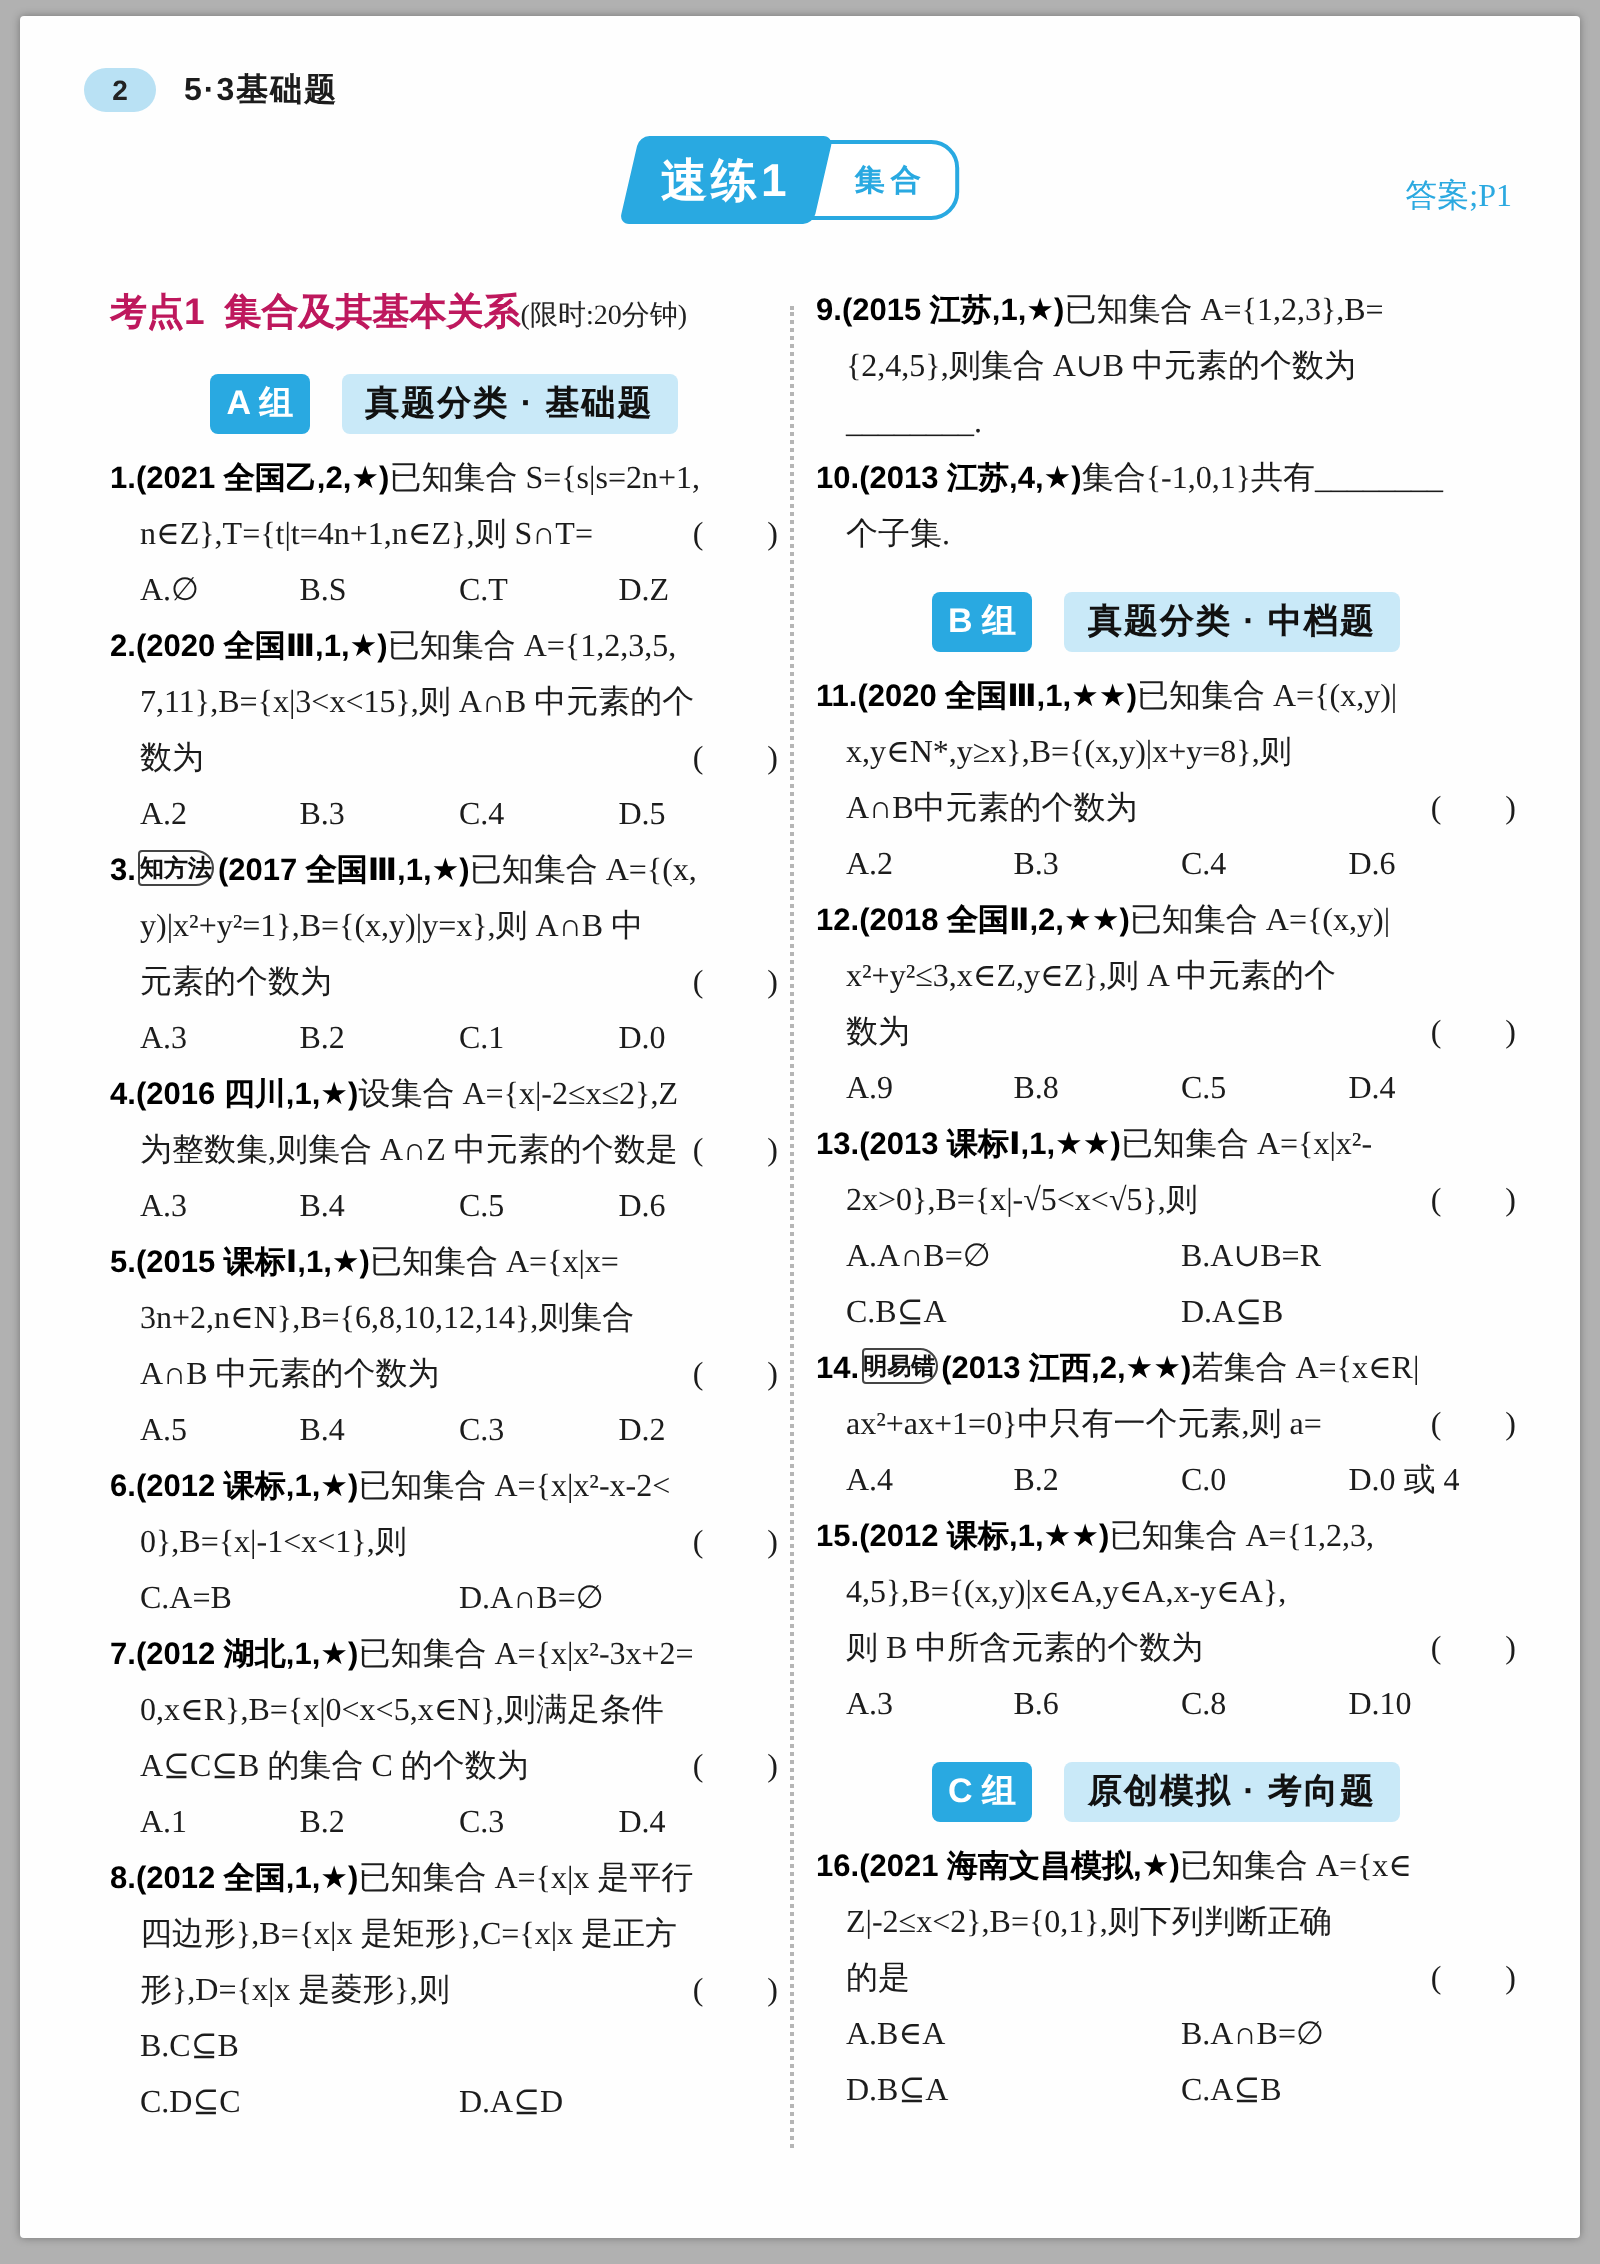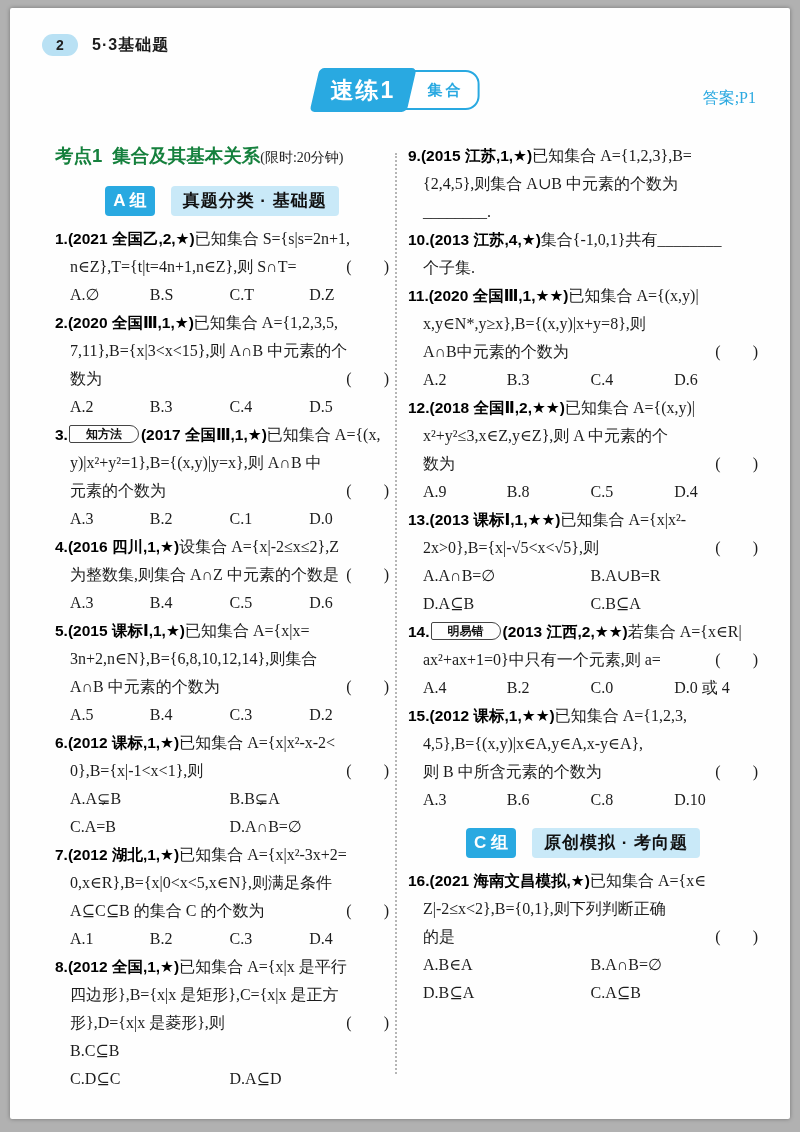--- a/index.html
+++ b/index.html
@@ -49,21 +49,21 @@
   .answer-ref{position:absolute;top:80px;right:34px;color:#2ba9e0;font-size:16px;}
   
   .divider{position:absolute;left:385px;top:145px;bottom:45px;border-left:2px dotted #b5b5b5;}
   .col{position:absolute;top:134px;width:334px;font-size:16px;line-height:28px;}
   #col-left{left:45px;}
   #col-right{left:398px;width:350px;}
   
   .kaodian{margin-bottom:6px;white-space:nowrap;}
   .kd-label,.kd-title{
     font-family:"Liberation Sans","DejaVu Sans",sans-serif;
-    font-weight:bold;font-size:18.5px;color:#15803d;text-align:center;
+    font-weight:bold;font-size:18.5px;color:#be185d;text-align:center;
   }
   .kd-label{margin-right:10px;}
   .kd-note{font-size:14px;color:#222;}
   
   .group-badge{display:flex;justify-content:center;align-items:center;gap:16px;margin:14px 0 9px;}
   .gb-tab{
     background:#29a9e1;color:#fff;border-radius:4px;
     font-family:"Liberation Sans","DejaVu Sans",sans-serif;
     font-weight:bold;font-size:17px;padding:1px 8px;
   }
@@ -78,21 +78,21 @@
   .line.flexline{display:flex;justify-content:space-between;}
   .line.first{padding-left:0;}
   .qnum,.qsrc{
     font-family:"Liberation Sans","DejaVu Sans",sans-serif;
     font-weight:bold;color:#000;font-size:15.5px;
   }
   .qtag{
     font-family:"Liberation Sans","DejaVu Sans",sans-serif;
     font-weight:bold;font-size:12px;color:#111;
     border:1px solid #444;border-radius:2px 9px 9px 2px;
-    padding:0 16px;margin:0 2px 0 1px;display:inline-block;line-height:16px;
+    padding:0 0;margin:0 2px 0 1px;display:inline-block;line-height:16px;
     vertical-align:2px;
   }
   .rp{white-space:pre;}
   .opts{display:flex;padding-left:15px;}
   .opts .opt{white-space:nowrap;}
   .opts.cols4 .opt{flex:1;}
   .opts.cols2 .opt{width:50%;}
 </style>
 </head>
 <body>
@@ -189,24 +189,20 @@
           <span class="opt">D.2</span>
         </div>
       </div>
       <div class="q">
         <div class="line first"><span class="qnum">6.</span><span class="qsrc">(2012 课标,1,★)</span><span class="qtext">已知集合 A={x|x²-x-2&lt;</span></div>
         <div class="line flexline">
           <span class="lt">0},B={x|-1&lt;x&lt;1},则</span>
           <span class="rp">(　　)</span>
         </div>
         <div class="opts cols2">
-          <span class="opt">A.A⊊B</span>
-          <span class="opt">B.B⊊A</span>
-        </div>
-        <div class="opts cols2">
           <span class="opt">C.A=B</span>
           <span class="opt">D.A∩B=∅</span>
         </div>
       </div>
       <div class="q">
         <div class="line first"><span class="qnum">7.</span><span class="qsrc">(2012 湖北,1,★)</span><span class="qtext">已知集合 A={x|x²-3x+2=</span></div>
         <div class="line"><span class="lt">0,x∈R},B={x|0&lt;x&lt;5,x∈N},则满足条件</span></div>
         <div class="line flexline">
           <span class="lt">A⊆C⊆B 的集合 C 的个数为</span>
           <span class="rp">(　　)</span>
@@ -237,20 +233,24 @@
   <div id="col-right" class="col">
       <div class="q">
         <div class="line first"><span class="qnum">9.</span><span class="qsrc">(2015 江苏,1,★)</span><span class="qtext">已知集合 A={1,2,3},B=</span></div>
         <div class="line"><span class="lt">{2,4,5},则集合 A∪B 中元素的个数为</span></div>
         <div class="line"><span class="lt">________.</span></div>
       </div>
       <div class="q">
         <div class="line first"><span class="qnum">10.</span><span class="qsrc">(2013 江苏,4,★)</span><span class="qtext">集合{-1,0,1}共有________</span></div>
         <div class="line"><span class="lt">个子集.</span></div>
       </div>
+      <div class="group-badge">
+        <span class="gb-tab">B 组</span>
+        <span class="gb-label">真题分类 · 中档题</span>
+      </div>
       <div class="q">
         <div class="line first"><span class="qnum">11.</span><span class="qsrc">(2020 全国Ⅲ,1,★★)</span><span class="qtext">已知集合 A={(x,y)|</span></div>
         <div class="line"><span class="lt">x,y∈N*,y≥x},B={(x,y)|x+y=8},则</span></div>
         <div class="line flexline">
           <span class="lt">A∩B中元素的个数为</span>
           <span class="rp">(　　)</span>
         </div>
         <div class="opts cols4">
           <span class="opt">A.2</span>
           <span class="opt">B.3</span>
@@ -276,22 +276,22 @@
         <div class="line first"><span class="qnum">13.</span><span class="qsrc">(2013 课标Ⅰ,1,★★)</span><span class="qtext">已知集合 A={x|x²-</span></div>
         <div class="line flexline">
           <span class="lt">2x&gt;0},B={x|-√5&lt;x&lt;√5},则</span>
           <span class="rp">(　　)</span>
         </div>
         <div class="opts cols2">
           <span class="opt">A.A∩B=∅</span>
           <span class="opt">B.A∪B=R</span>
         </div>
         <div class="opts cols2">
+          <span class="opt">C.B⊆A</span>
           <span class="opt">D.A⊆B</span>
-          <span class="opt">C.B⊆A</span>
         </div>
       </div>
       <div class="q">
         <div class="line first"><span class="qnum">14.</span><span class="qtag">明易错</span><span class="qsrc">(2013 江西,2,★★)</span><span class="qtext">若集合 A={x∈R|</span></div>
         <div class="line flexline">
           <span class="lt">ax²+ax+1=0}中只有一个元素,则 a=</span>
           <span class="rp">(　　)</span>
         </div>
         <div class="opts cols4">
           <span class="opt">A.4</span>

